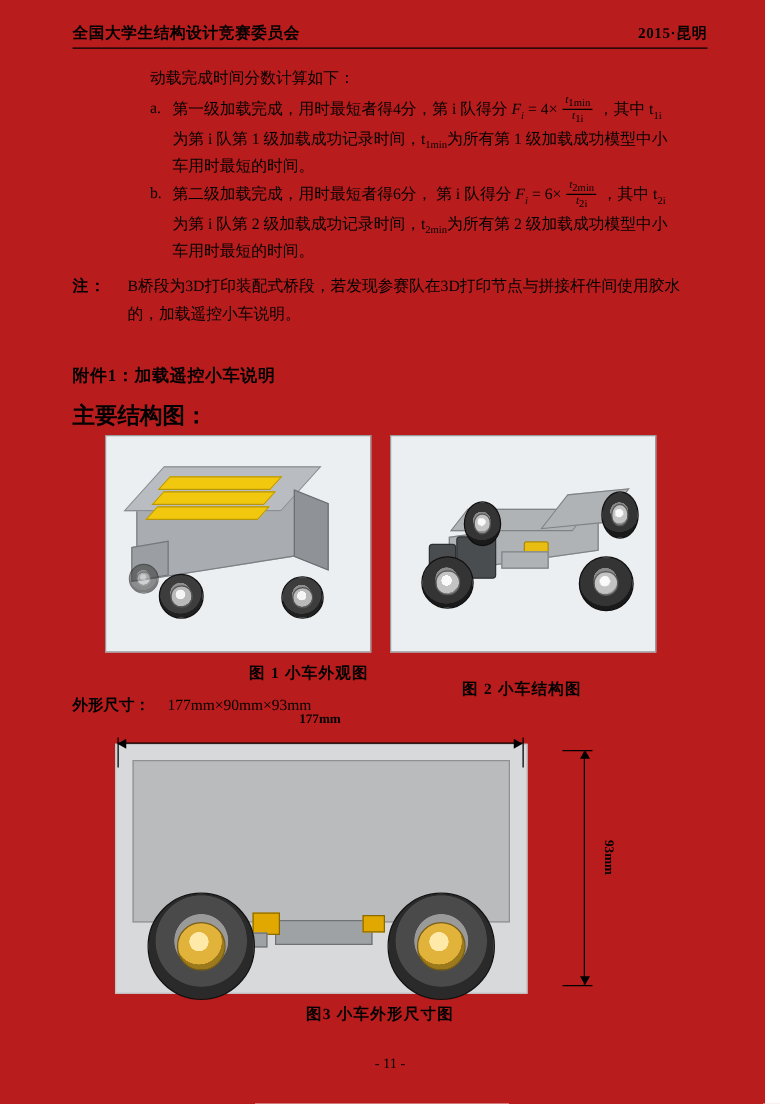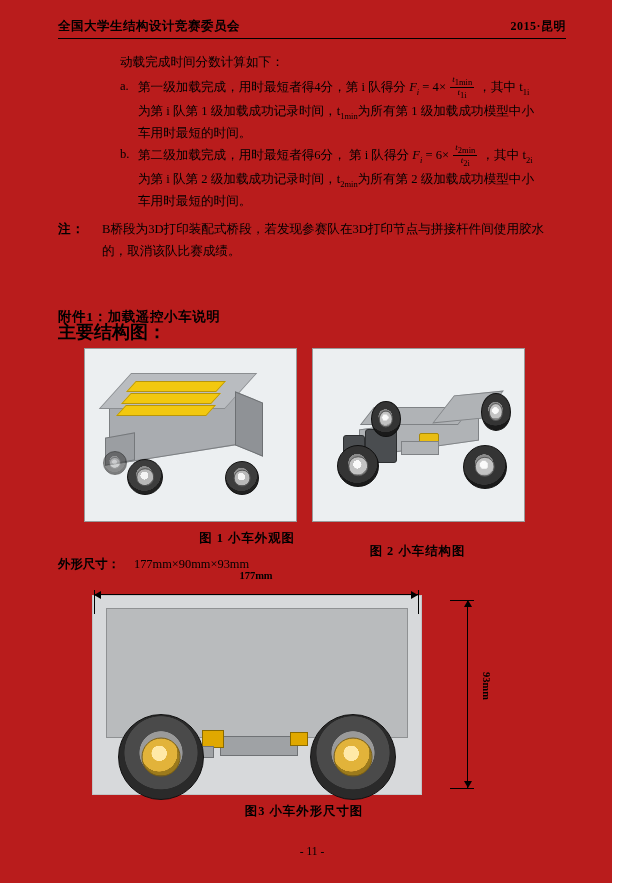--- a/index.html
+++ b/index.html
@@ -104,21 +104,20 @@
     text-align: center;
   }
   
   .appendix-title {
     position: absolute;
     left: 58px;
     top: 292px;
     font-size: 13.5px;
     font-weight: bold;
     letter-spacing: 0.6px;
-    margin-top: 16px;
   }
   .struct-title {
     position: absolute;
     left: 58px;
     top: 320px;
     font-size: 18px;
     font-weight: bold;
   }
   
   .fig-box {
@@ -425,21 +424,21 @@
           <span>为第 i 队第 2 级加载成功记录时间，t</span><span class="sub">2min</span><span>为所有第 2 级加载成功模型中小</span>
         </div>
         <div>车用时最短的时间。</div>
       </div>
     </div>
 
     <div class="note-row">
       <div class="note-label">注：</div>
       <div class="note-body">
         <div>B桥段为3D打印装配式桥段，若发现参赛队在3D打印节点与拼接杆件间使用胶水</div>
-        <div>的，取消该队比赛成绩。</div>
+        <div>的，加载遥控小车说明。</div>
       </div>
     </div>
   </div>
 
   <div class="appendix-title">附件1：加载遥控小车说明</div>
   <div class="struct-title">主要结构图：</div>
 
   <div class="fig-box" id="fig1-box">
     <div class="t1-body"></div>
     <div class="t1-top"></div>

